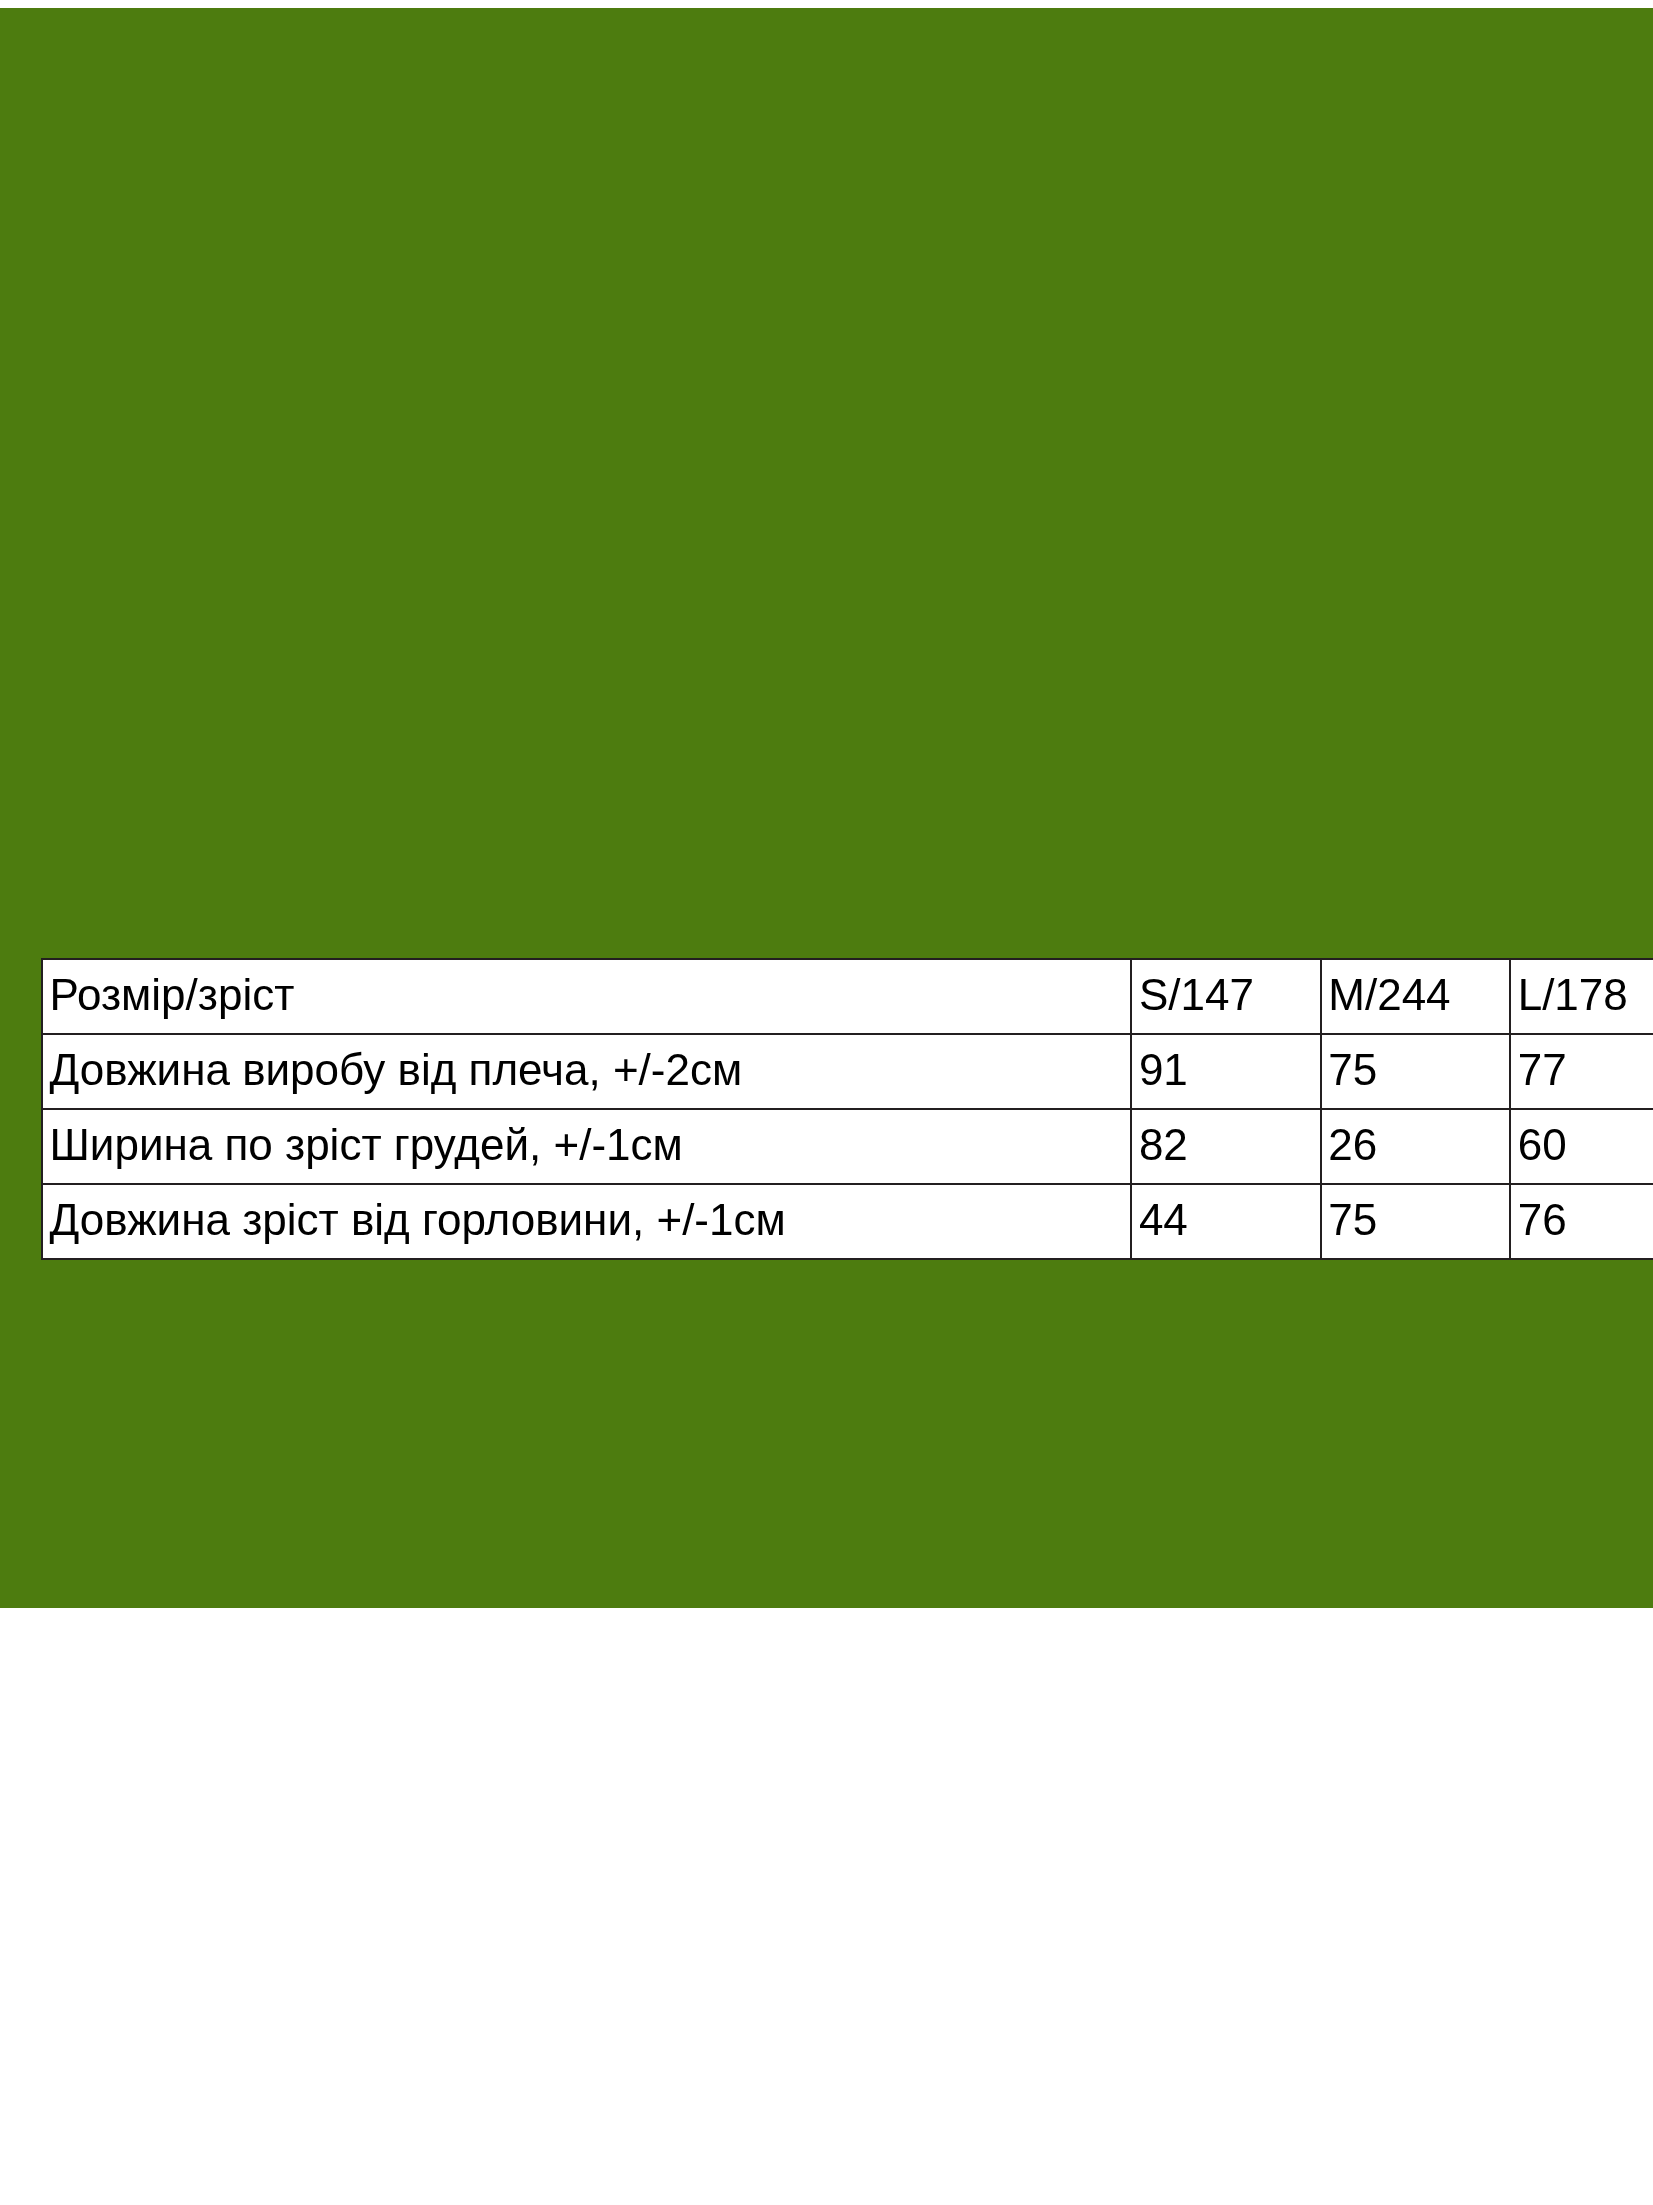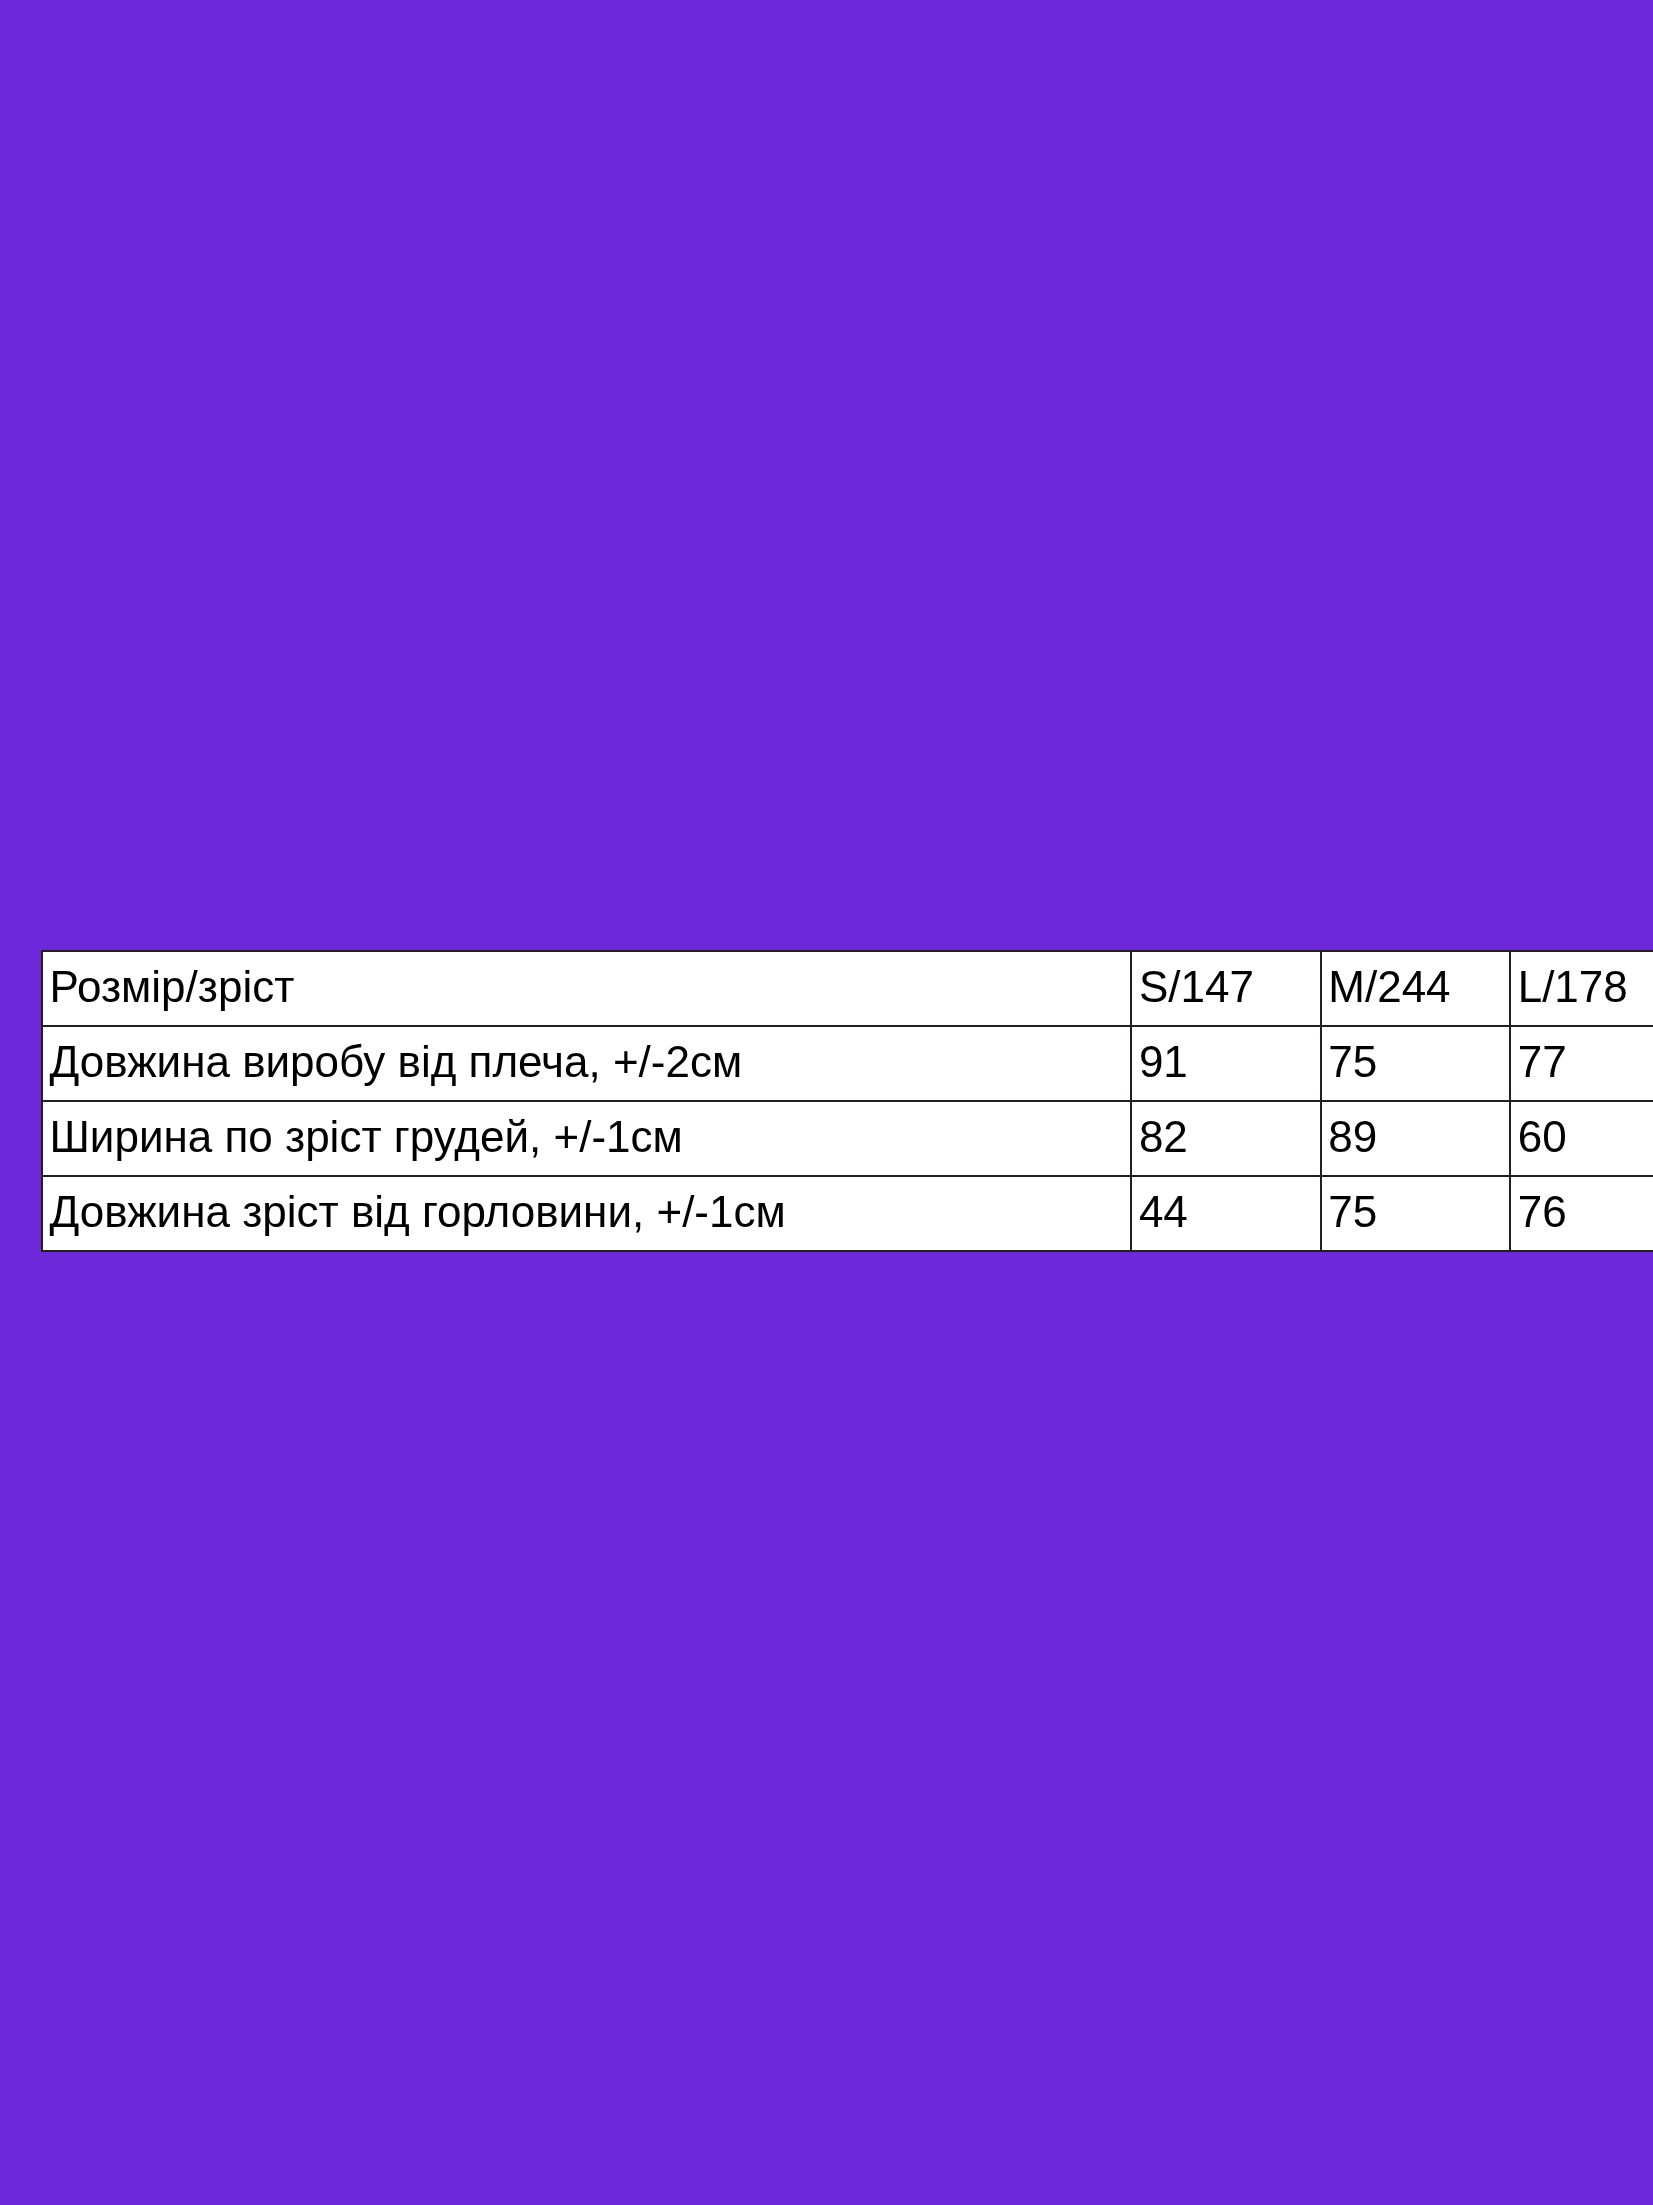--- a/index.html
+++ b/index.html
@@ -12,24 +12,24 @@
     height: 2205px;
     font-family: "Liberation Sans", sans-serif;
     color: #000000;
     position: relative;
     overflow: hidden;
   }
 
   .sheet {
     position: absolute;
     left: 0;
-    top: 0;
+    top: 8px;
     width: 1654px;
-    height: 2205px;
-    background: #6d28d9;
+    height: 1600px;
+    background: #4d7c0f;
   }
 
   .table-wrap {
     position: absolute;
     left: 41px;
     top: 950px;
     width: 1617px;
   }
 
   table.size-table {
@@ -86,21 +86,21 @@
         <tr>
           <td class="label">Довжина виробу від плеча, +/-2см</td>
           <td class="val">91</td>
           <td class="val">75</td>
           <td class="val-last">77</td>
         </tr>
 
         <tr>
           <td class="label">Ширина по зріст грудей, +/-1см</td>
           <td class="val">82</td>
-          <td class="val">89</td>
+          <td class="val">26</td>
           <td class="val-last">60</td>
         </tr>
 
         <tr>
           <td class="label">Довжина зріст від горловини, +/-1см</td>
           <td class="val">44</td>
           <td class="val">75</td>
           <td class="val-last">76</td>
         </tr>
 

